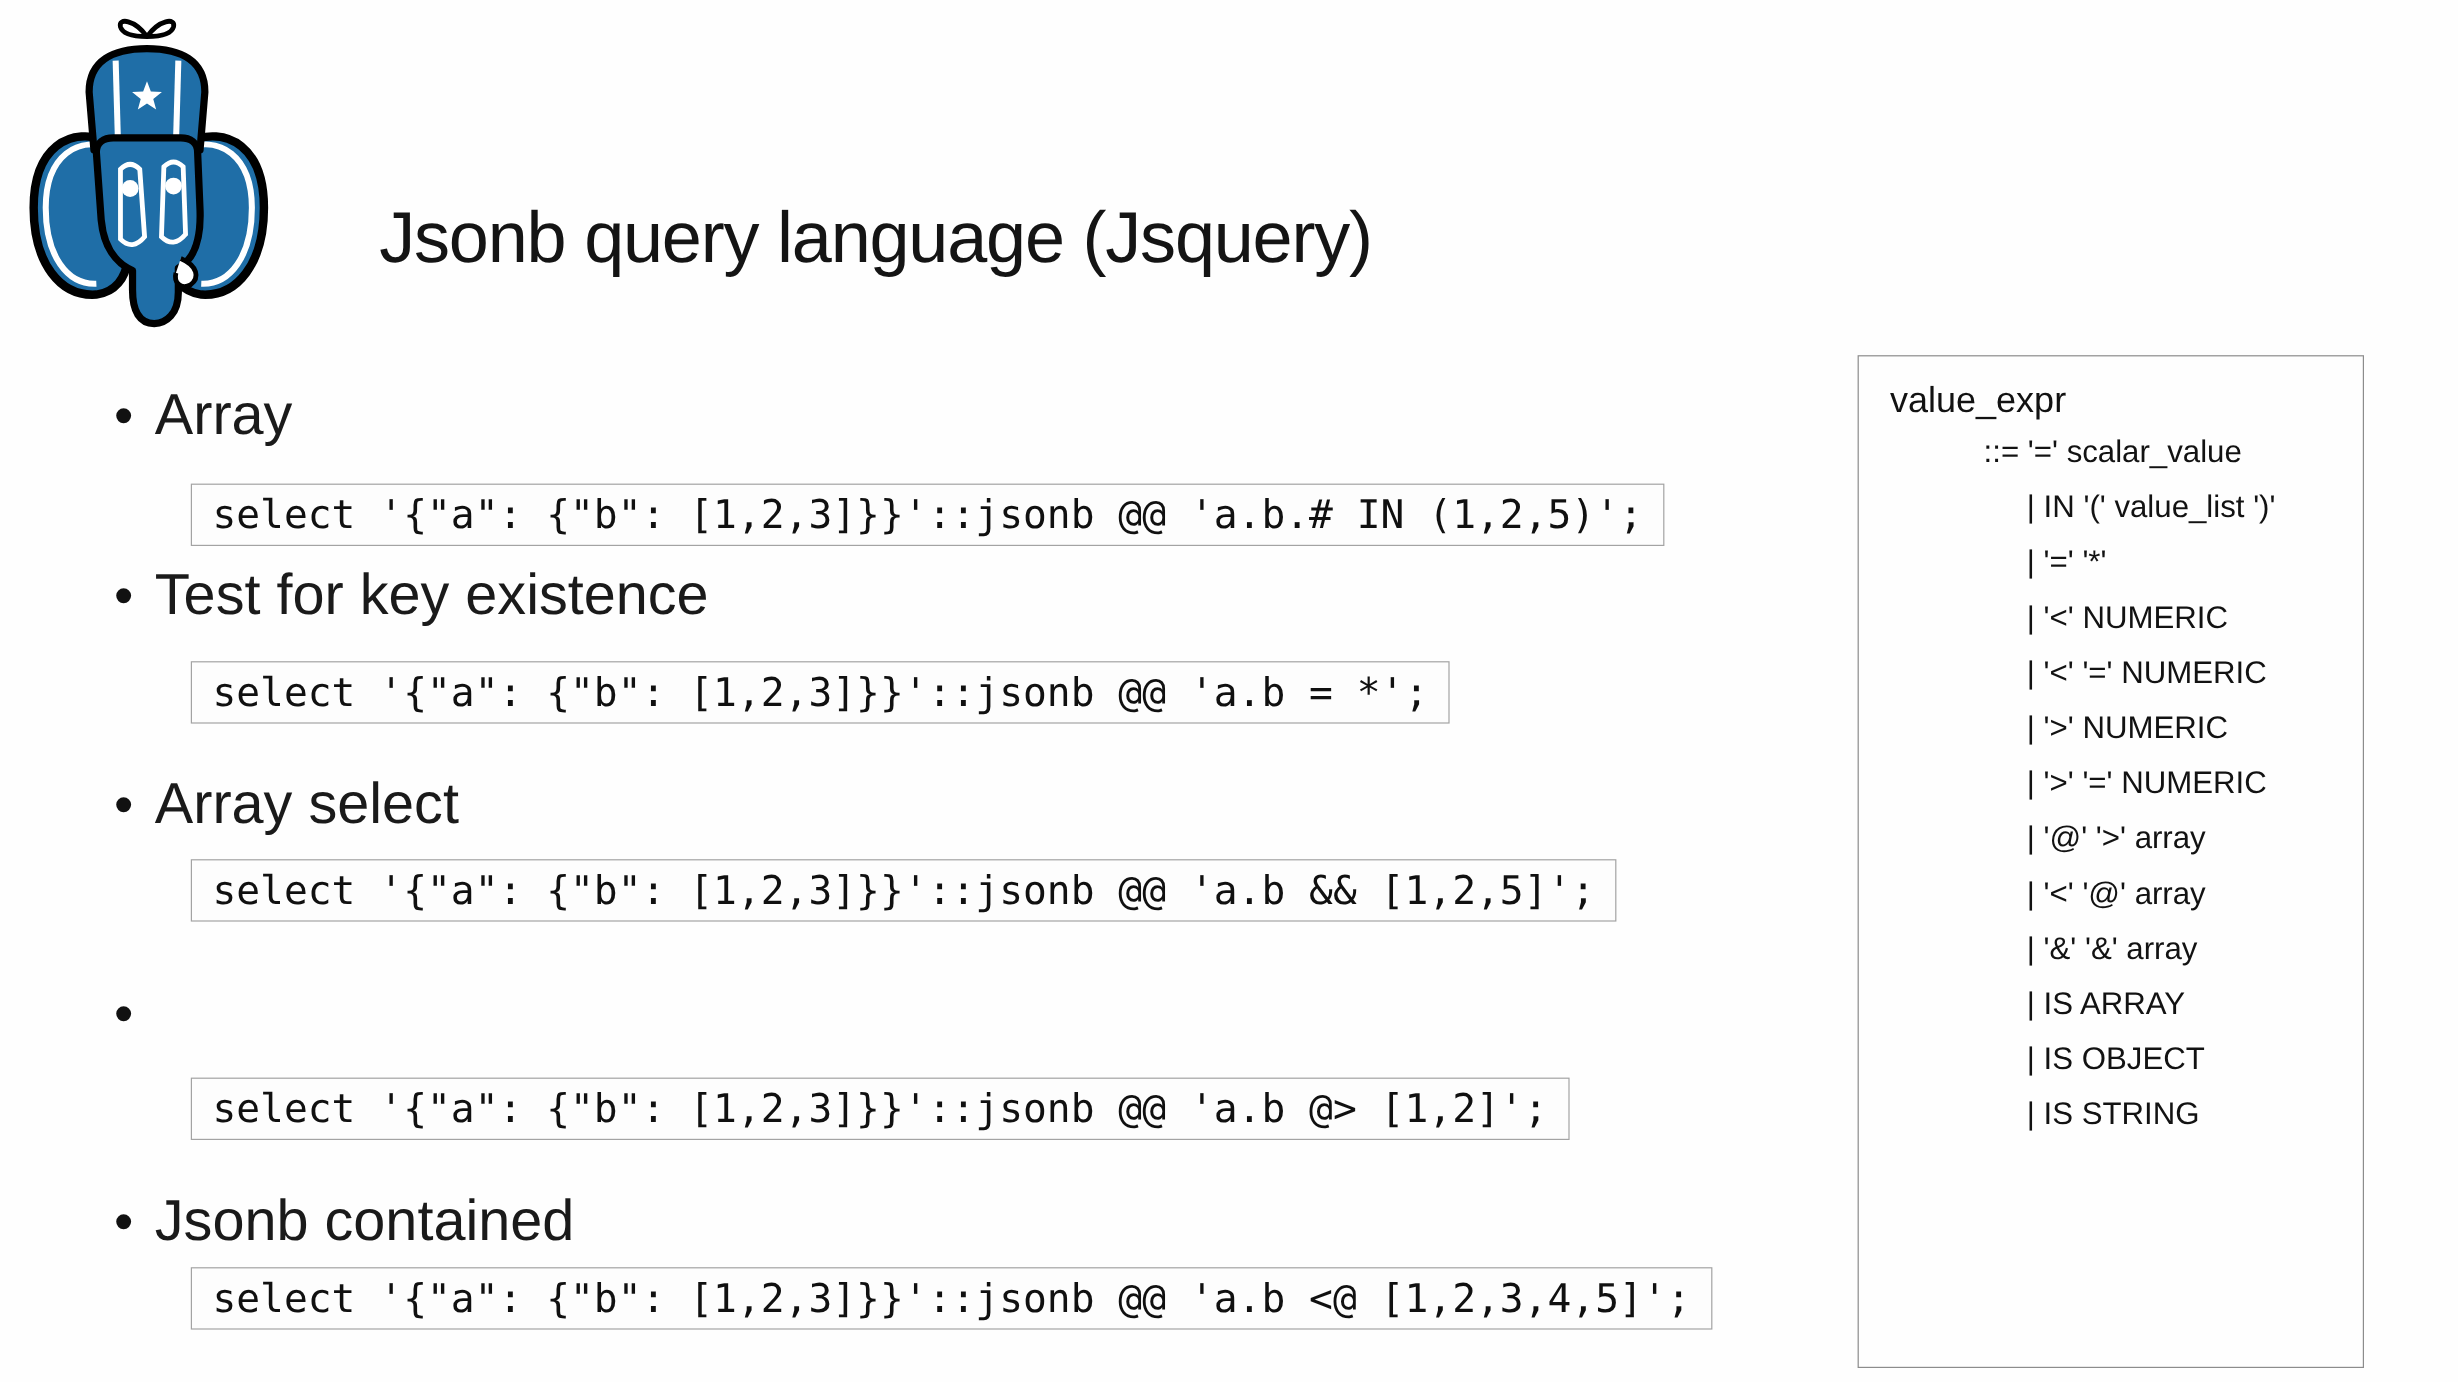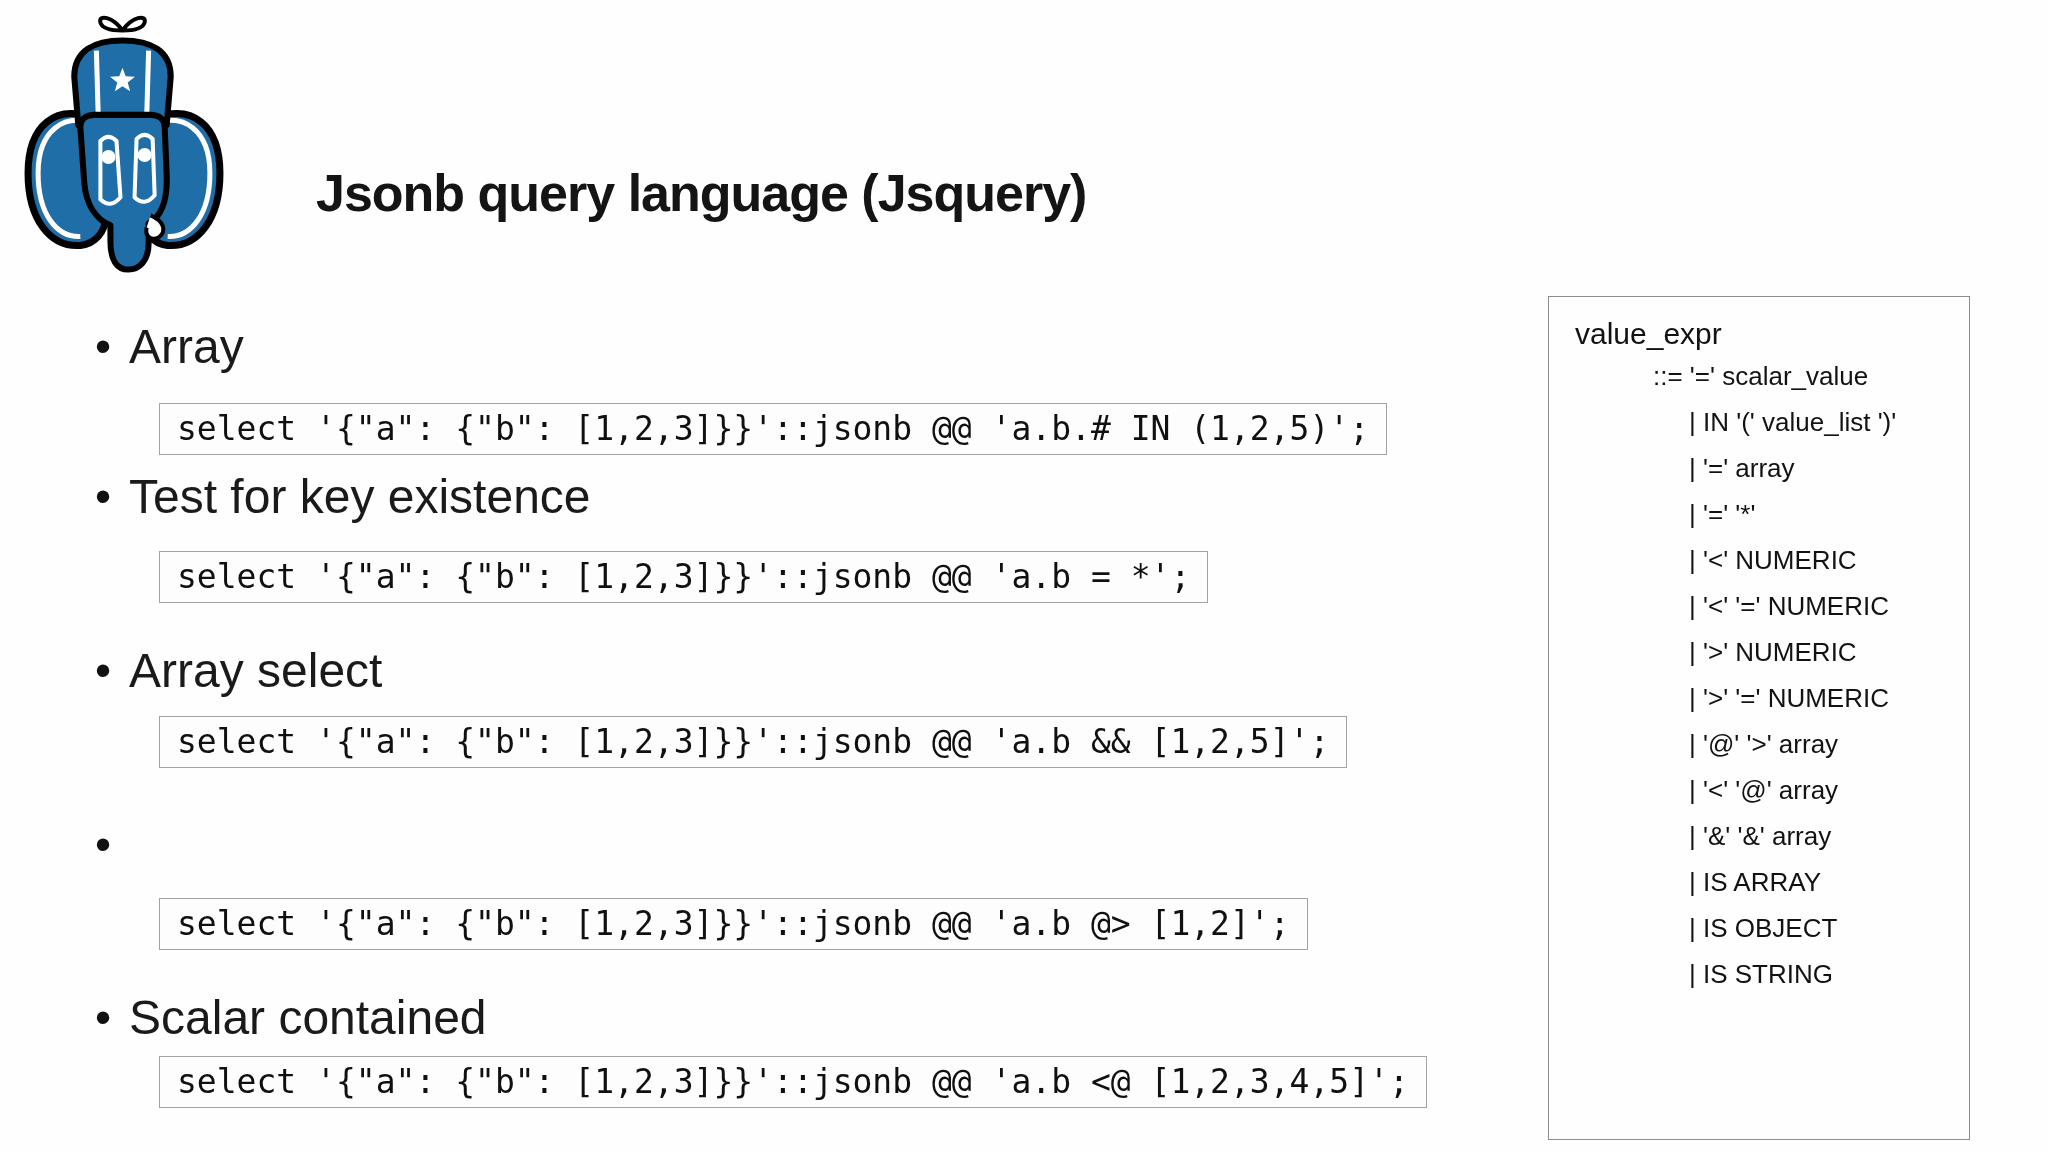--- a/index.html
+++ b/index.html
@@ -28,23 +28,23 @@
     top: 6px;
     width: 216px;
     height: 270px;
   }
 
   
   .slide-title {
     position: absolute;
     left: 316px;
     top: 108px;
-    font-size: 52px;
+    font-size: 60px;
     line-height: 100px;
-    font-weight: 700;
+    font-weight: 400;
     letter-spacing: -1px;
     white-space: nowrap;
     color: #141414;
   }
 
   
   .section-heading {
     position: absolute;
     left: 95px;
     display: flex;
@@ -160,29 +160,28 @@
   </div>
   <div class="code-box" style="top:716px">select '{"a": {"b": [1,2,3]}}'::jsonb @@ 'a.b &amp;&amp; [1,2,5]';</div>
 
   <div class="section-heading" style="top:812px">
     <span class="bullet">•</span>
   </div>
   <div class="code-box" style="top:898px">select '{"a": {"b": [1,2,3]}}'::jsonb @@ 'a.b @&gt; [1,2]';</div>
 
   <div class="section-heading" style="top:985px">
     <span class="bullet">•</span>
-    <span>Scalar contained</span>
+    <span>Jsonb contained</span>
   </div>
   <div class="code-box" style="top:1056px">select '{"a": {"b": [1,2,3]}}'::jsonb @@ 'a.b &lt;@ [1,2,3,4,5]';</div>
 
   <div class="grammar-panel">
     <div class="grammar-title">value_expr</div>
     <div class="g-line first">::= '=' scalar_value</div>
     <div class="g-line">| IN '(' value_list ')'</div>
-    <div class="g-line">| '=' array</div>
     <div class="g-line">| '=' '*'</div>
     <div class="g-line">| '&lt;' NUMERIC</div>
     <div class="g-line">| '&lt;' '=' NUMERIC</div>
     <div class="g-line">| '&gt;' NUMERIC</div>
     <div class="g-line">| '&gt;' '=' NUMERIC</div>
     <div class="g-line">| '@' '&gt;' array</div>
     <div class="g-line">| '&lt;' '@' array</div>
     <div class="g-line">| '&amp;' '&amp;' array</div>
     <div class="g-line">| IS ARRAY</div>
     <div class="g-line">| IS OBJECT</div>

